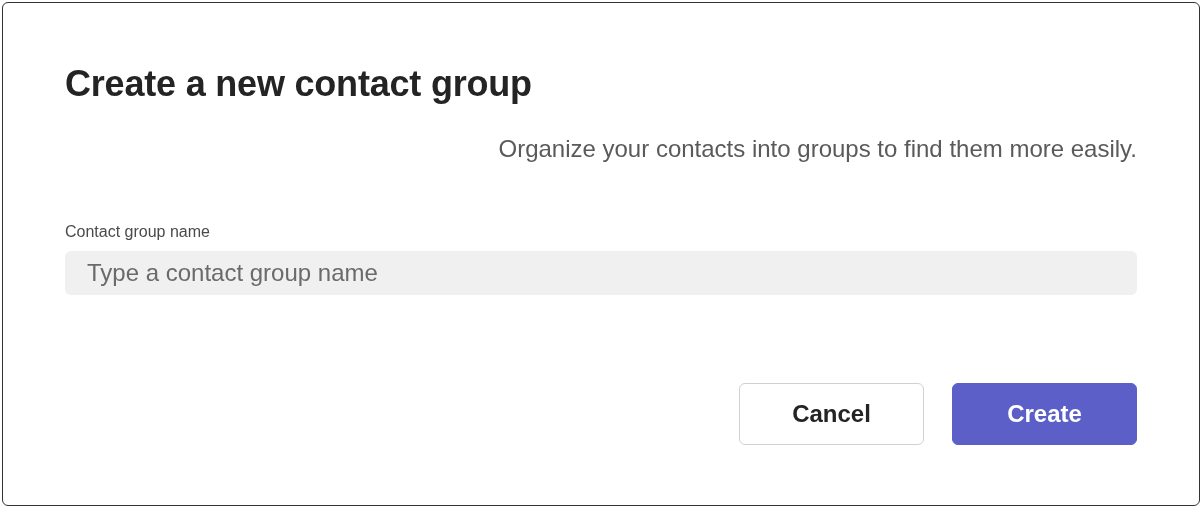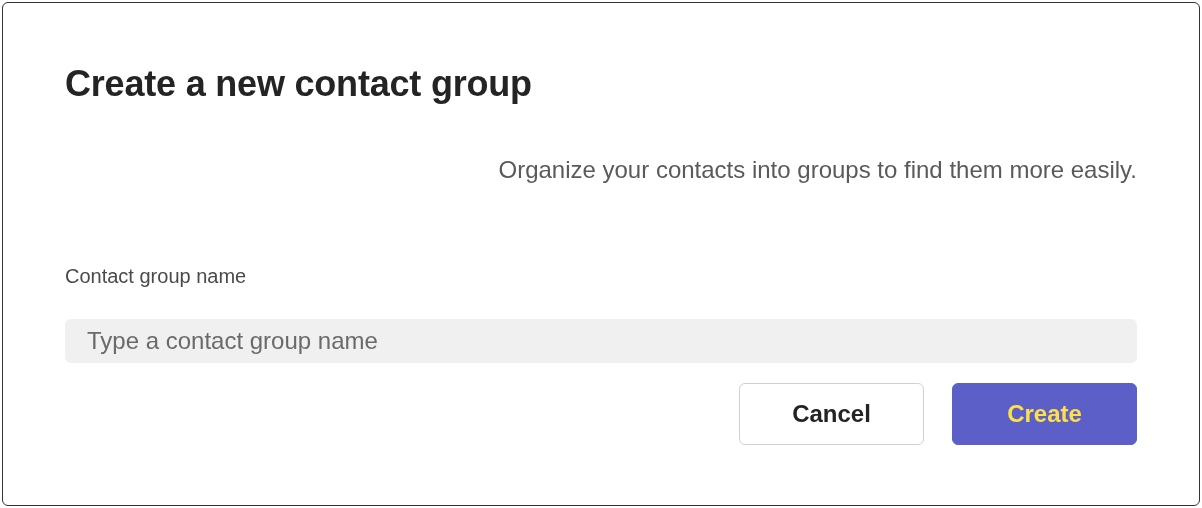--- a/index.html
+++ b/index.html
@@ -21,41 +21,40 @@
     .dialog {
       width: 1198px;
       height: 504px;
       background: #fff;
       border: 1px solid #333;
       border-radius: 6px;
       padding: 60px 62px 50px 62px;
       display: flex;
       flex-direction: column;
       position: relative;
-      gap: 21px;
     }
     
     .dialog-title {
       font-size: 36px;
       font-weight: 700;
       color: #242424;
       margin-bottom: 30px;
       letter-spacing: -0.2px;
     }
     
     .dialog-description {
       font-size: 24px;
       font-weight: 400;
       color: #5a5a5a;
       margin-bottom: 60px;
       text-align: right;
     }
     
     .field-label {
-      font-size: 20px;
+      font-size: 16px;
       font-weight: 400;
       color: #4a4a4a;
       margin-bottom: 10px;
     }
     
     .text-input {
       width: 100%;
       height: 44px;
       background: #f0f0f0;
       border: none;
@@ -96,21 +95,21 @@
     
     .btn-secondary {
       background: #fff;
       border: 1px solid #d1d1d1;
       color: #242424;
     }
     
     .btn-primary {
       background: #5b5fc7;
       border: 1px solid #5b5fc7;
-      color: #fde047;
+      color: #ffffff;
     }
   </style>
 </head>
 <body>
 
 <div class="dialog">
   <h1 class="dialog-title">Create a new contact group</h1>
   <p class="dialog-description">Organize your contacts into groups to find them more easily.</p>
 
   <label class="field-label">Contact group name</label>

